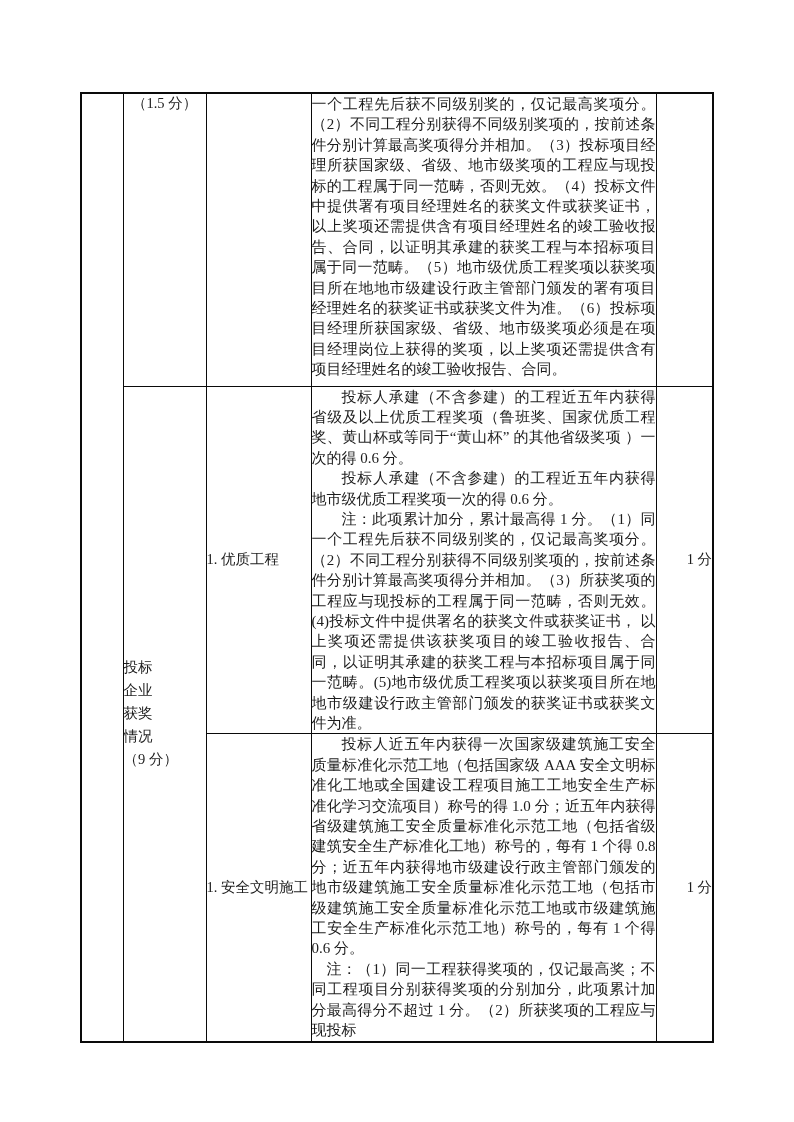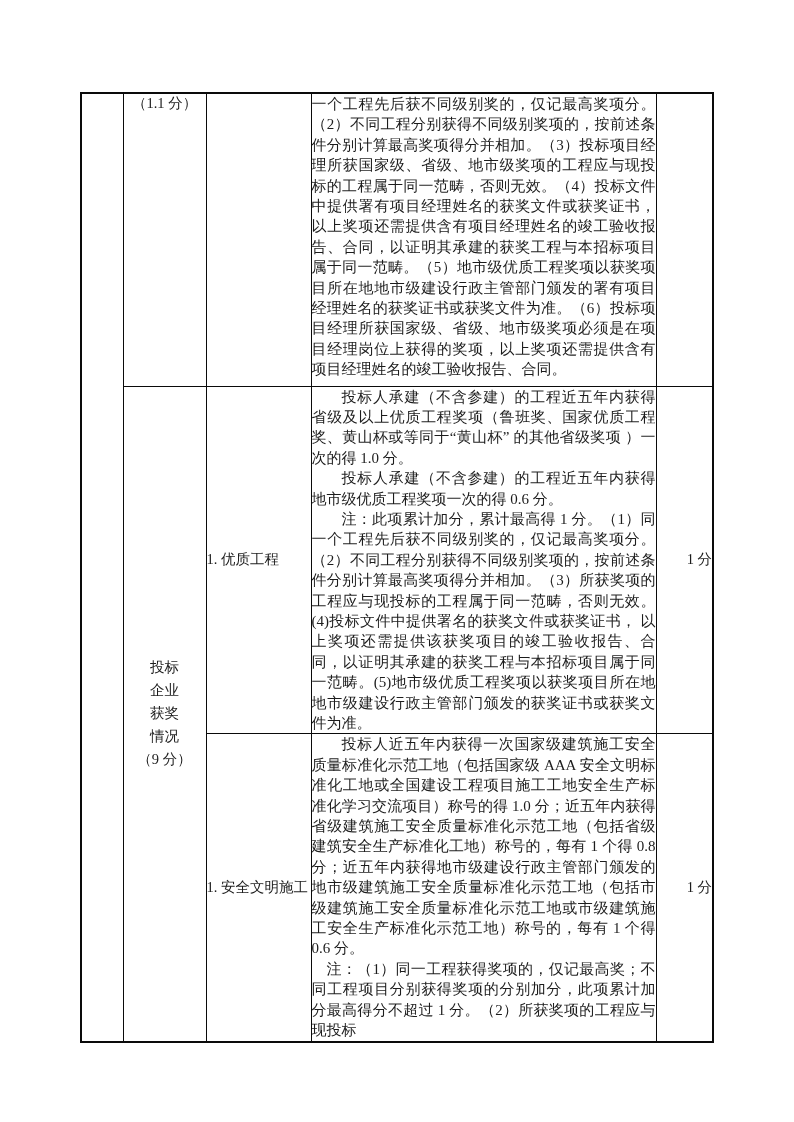--- a/index.html
+++ b/index.html
@@ -41,21 +41,21 @@
   tr.row-3 { height: 302px; }
 
   .cell-score-label {
     vertical-align: top;
     text-align: center;
     font-size: 14.5px;
     padding-top: 5px;
   }
   .cell-category {
     vertical-align: middle;
-    text-align: center;
+    text-align: left;
     font-size: 14.5px;
     line-height: 23px;
     margin-left: 24px;
   }
   .cell-item {
     vertical-align: middle;
     font-size: 14.5px;
     line-height: 21px;
     padding-left: 7px;
     padding-right: 6px;
@@ -99,42 +99,42 @@
       <col class="c-edge">
       <col class="c-cat">
       <col class="c-item">
       <col class="c-desc">
       <col class="c-points">
     </colgroup>
     <tbody>
       <tr class="row-1">
         <td rowspan="3"></td>
         <td class="cell-score-label">
-          <span>（1.1 分）</span>
+          <span>（1.5 分）</span>
         </td>
         <td></td>
         <td class="cell-desc">
           <p>一个工程先后获不同级别奖的，仅记最高奖项分。（2）不同工程分别获得不同级别奖项的，按前述条件分别计算最高奖项得分并相加。（3）投标项目经理所获国家级、省级、地市级奖项的工程应与现投标的工程属于同一范畴，否则无效。（4）投标文件中提供署有项目经理姓名的获奖文件或获奖证书，以上奖项还需提供含有项目经理姓名的竣工验收报告、合同，以证明其承建的获奖工程与本招标项目属于同一范畴。（5）地市级优质工程奖项以获奖项目所在地地市级建设行政主管部门颁发的署有项目经理姓名的获奖证书或获奖文件为准。（6）投标项目经理所获国家级、省级、地市级奖项必须是在项目经理岗位上获得的奖项，以上奖项还需提供含有项目经理姓名的竣工验收报告、合同。</p>
         </td>
         <td class="cell-points"></td>
       </tr>
 
       <tr class="row-2">
         <td class="cell-category" rowspan="2">
           <div>投标</div>
           <div>企业</div>
           <div>获奖</div>
           <div>情况</div>
           <div>（9 分）</div>
         </td>
         <td class="cell-item">
           <span>1. 优质工程</span>
         </td>
         <td class="cell-desc">
-          <p class="indent-2">投标人承建（不含参建）的工程近五年内获得省级及以上优质工程奖项（鲁班奖、国家优质工程奖、黄山杯或等同于“黄山杯” 的其他省级奖项 ）一次的得 1.0 分。</p>
+          <p class="indent-2">投标人承建（不含参建）的工程近五年内获得省级及以上优质工程奖项（鲁班奖、国家优质工程奖、黄山杯或等同于“黄山杯” 的其他省级奖项 ）一次的得 0.6 分。</p>
           <p class="indent-2">投标人承建（不含参建）的工程近五年内获得地市级优质工程奖项一次的得 0.6 分。</p>
           <p class="indent-2">注：此项累计加分，累计最高得 1 分。（1）同一个工程先后获不同级别奖的，仅记最高奖项分。（2）不同工程分别获得不同级别奖项的，按前述条件分别计算最高奖项得分并相加。（3）所获奖项的工程应与现投标的工程属于同一范畴，否则无效。(4)投标文件中提供署名的获奖文件或获奖证书， 以上奖项还需提供该获奖项目的竣工验收报告、合同，以证明其承建的获奖工程与本招标项目属于同一范畴。(5)地市级优质工程奖项以获奖项目所在地地市级建设行政主管部门颁发的获奖证书或获奖文件为准。</p>
         </td>
         <td class="cell-points">
           <span>1 分</span>
         </td>
       </tr>
 
       <tr class="row-3">
         <td class="cell-item">

